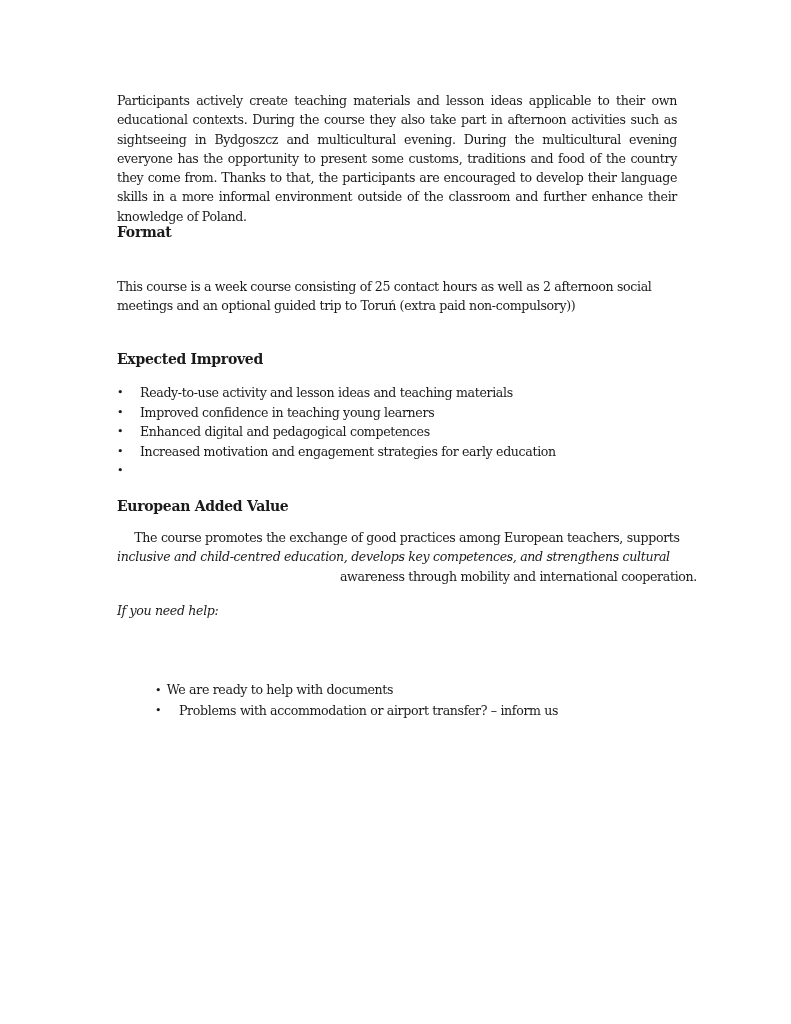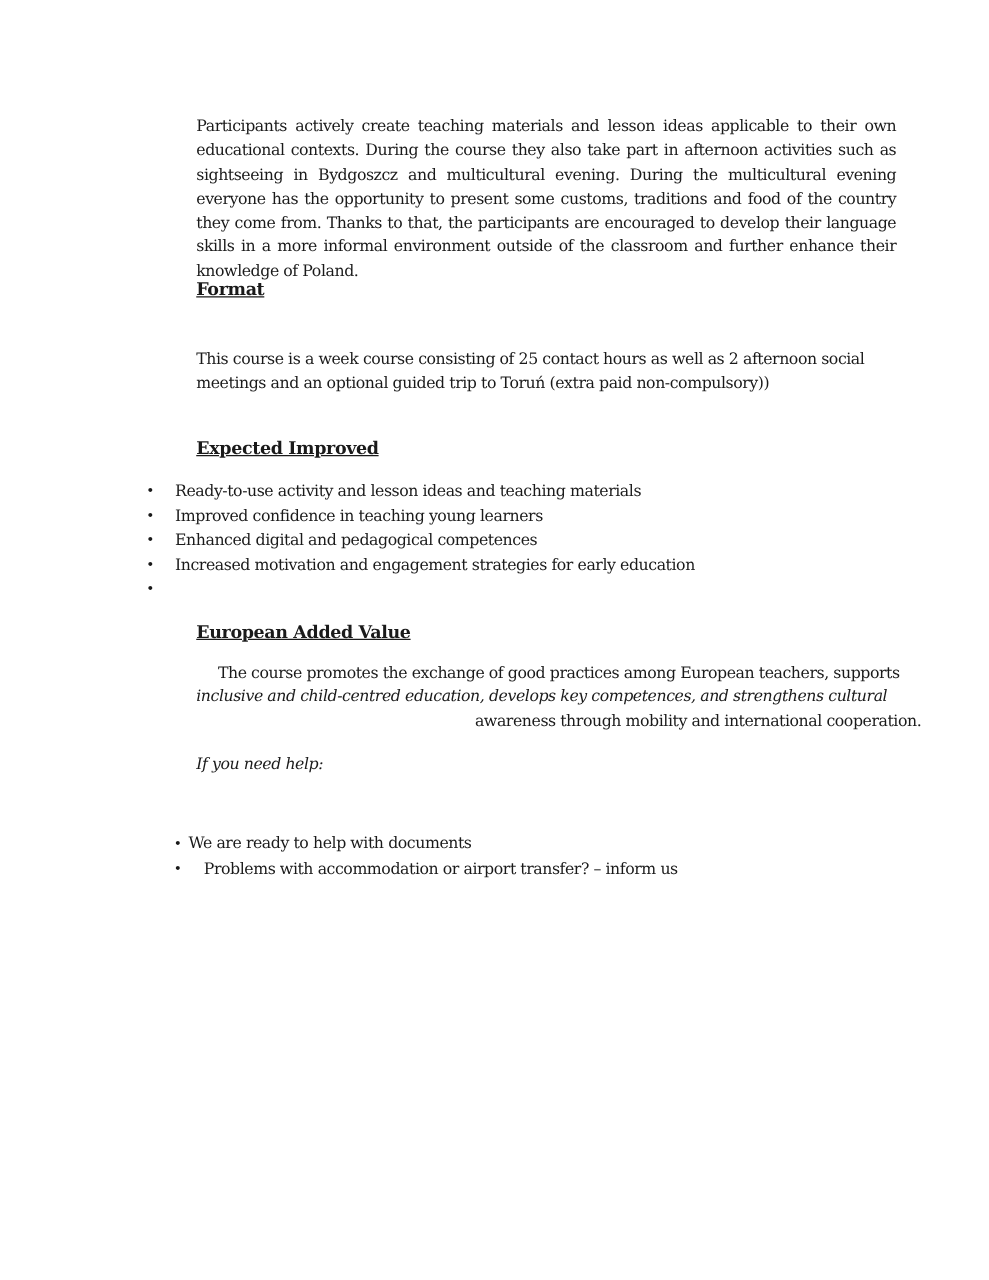--- a/index.html
+++ b/index.html
@@ -31,44 +31,43 @@
     .justify {
       text-align: justify;
       text-align-last: left;
     }
     .heading {
       font-weight: bold;
       font-size: 14px;
       line-height: 20px;
       margin: 0;
       letter-spacing: -0.3px;
-      text-decoration: underline;
     }
-    .abs { position: absolute; left: 0; margin-left: 40px; }
+    .abs { position: absolute; left: 0; }
     .bullets {
       list-style: none;
       margin: 0;
       padding: 0;
     }
     .bullets li {
       position: relative;
       padding-left: 23px;
       font-size: 12.6px;
       line-height: 19.5px;
       letter-spacing: -0.35px;
     }
     .bullet-dot {
       position: absolute;
       left: 0;
       top: 0;
       font-size: 11px;
     }
     .help-list {
       list-style: none;
-      margin: 0;
+      margin: 16px;
       padding: 0;
       position: absolute;
       left: 22px;
     }
     .help-list li {
       position: relative;
       font-size: 12.6px;
       line-height: 20px;
       letter-spacing: -0.35px;
       white-space: nowrap;

